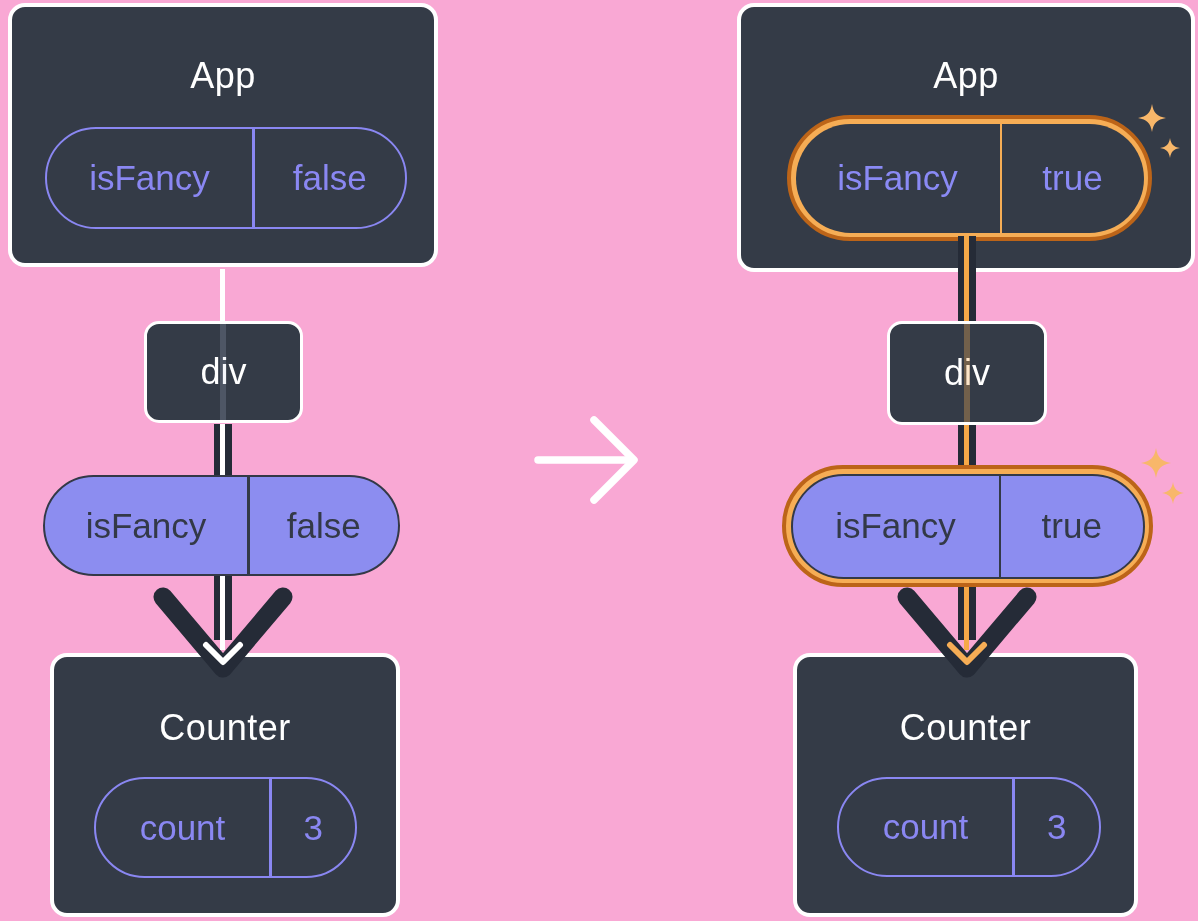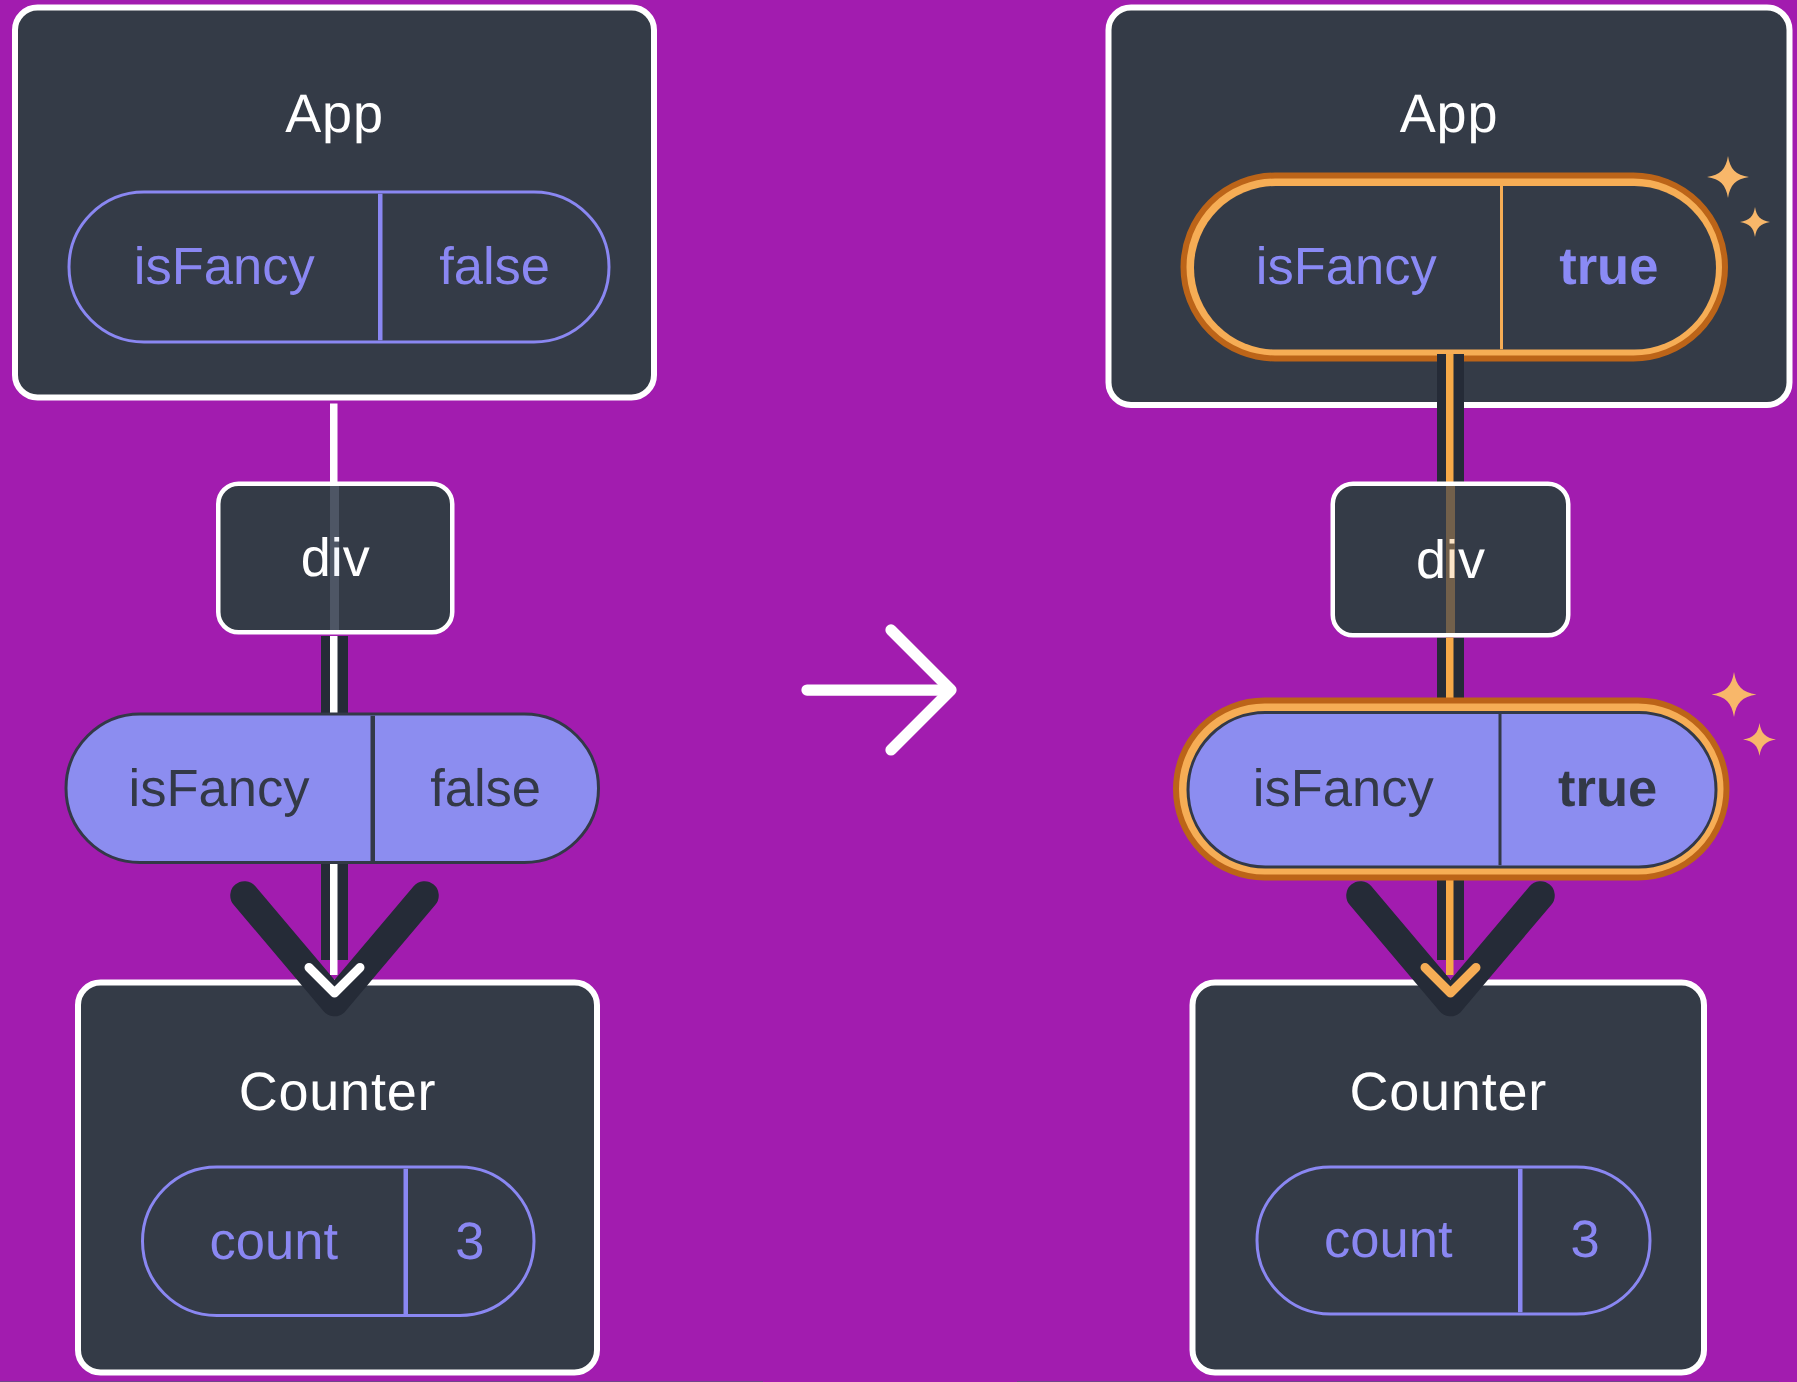--- a/index.html
+++ b/index.html
@@ -1,18 +1,18 @@
 <!DOCTYPE html>
 <html><head>
 <meta charset="utf-8">
 <style>
   html,body{margin:0;padding:0;background:#4b6770;}
   .canvas{
     position:relative;width:1198px;height:921px;overflow:hidden;
-    background:#a21caf;
+    background:#f9a8d4;
     font-family:"Liberation Sans", sans-serif;
     -webkit-font-smoothing:antialiased;
   }
   
   .box{
     position:absolute;box-sizing:border-box;
     background:#343b47;border:4px solid #ffffff;border-radius:17px;
     z-index:1;
   }
   .box-title{
@@ -46,21 +46,21 @@
   }
   .fancy-inner{
     box-sizing:border-box;width:100%;height:100%;border-radius:999px;
     overflow:hidden;display:flex;font-size:35px;
   }
   .fancy-dark{background:#343b47;color:#8a8af5;}
   .fancy-dark .divider{width:2px;background:#f6ad55;align-self:stretch;flex:none;}
   .fancy-purple{background:#8c8df0;border:2.5px solid #333947;color:#333947;}
   .fancy-purple .divider{width:2.5px;background:#333947;align-self:stretch;flex:none;}
   .fancy-inner .sec{display:flex;align-items:center;justify-content:center;}
-  .bold{font-weight:700;}
+  .bold{font-weight:400;}
   
   .vline{position:absolute;}
   .z2{z-index:2;}
   .z4{z-index:4;}
   .z5{z-index:5;}
   .z7{z-index:7;}
   svg{display:block;}
 </style>
 </head>
 <body>

